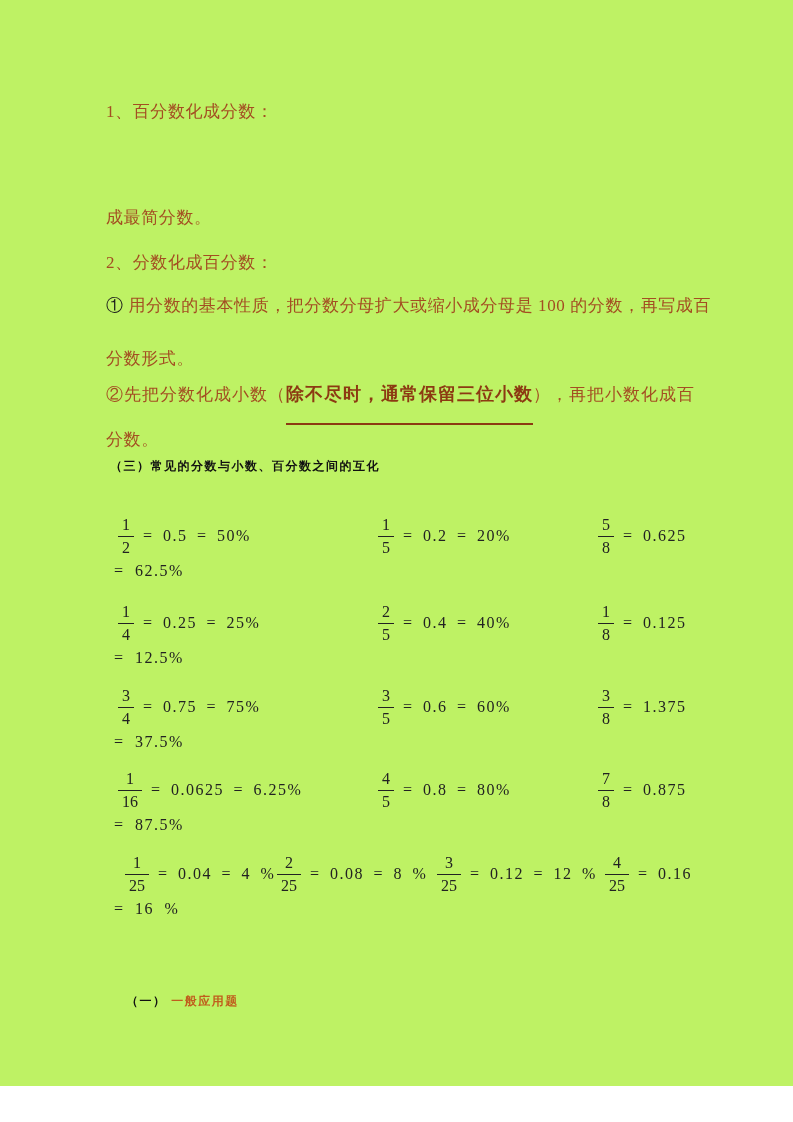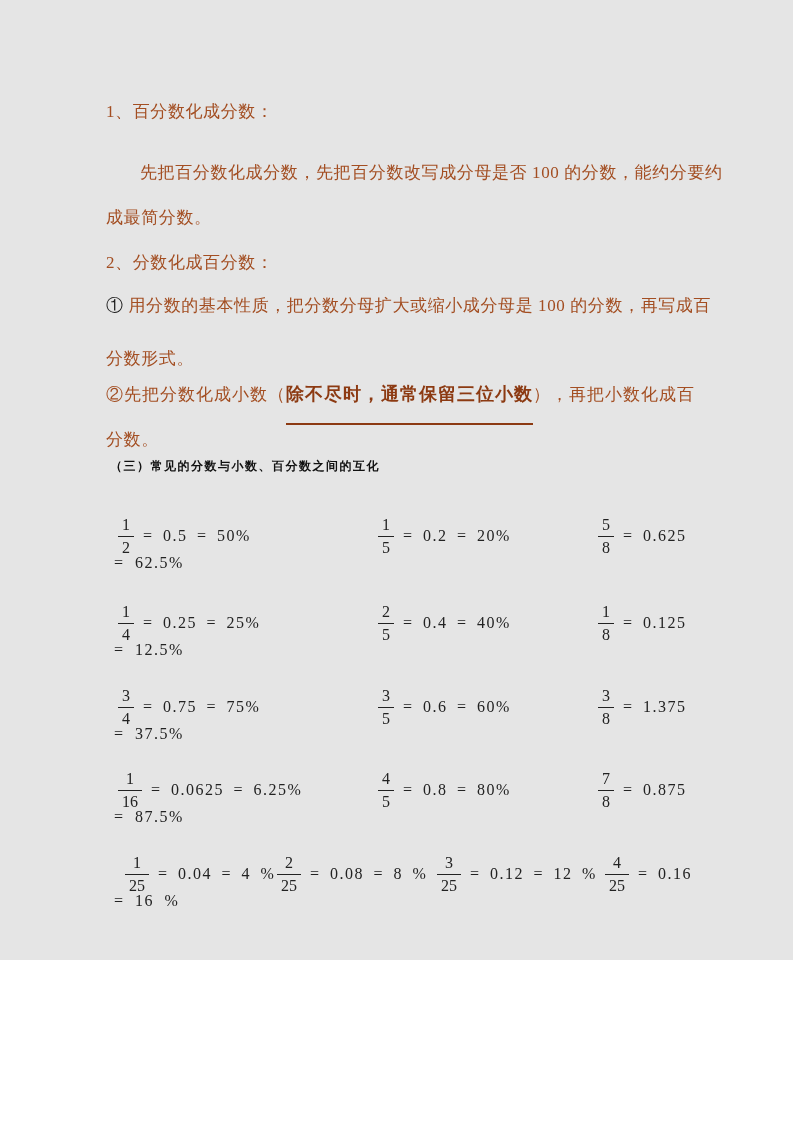--- a/index.html
+++ b/index.html
@@ -1,19 +1,19 @@
 <!DOCTYPE html>
 <html lang="zh"><head>
 <meta charset="utf-8">
 <style>
   html,body{margin:0;padding:0;background:#ffffff;}
   .page{
     position:relative;
-    width:793px;height:960px;
-    background:#e5e5e5;
+    width:793px;height:1086px;
+    background:#bef264;
     overflow:hidden;
     font-family:"Liberation Serif", serif;
   }
   
   .tline{
     position:absolute;
     font-size:17px;
     line-height:23px;
     color:#a34e22;
     letter-spacing:0.6px;
@@ -73,21 +73,21 @@
     font-size:16px;
   }
   .rest{
     letter-spacing:1.5px;
     word-spacing:4px;
     white-space:nowrap;
   }
   .wrap-line{
     position:absolute;
     left:114px;
-    top:44px;
+    top:52px;
     letter-spacing:1.5px;
     word-spacing:5px;
     white-space:nowrap;
   }
   
   .row0{top:510px;} .row1{top:597px;} .row2{top:681px;} .row3{top:764px;} .row4{top:848px;}
   
   .col3-0{left:118px;} .col3-1{left:378px;} .col3-2{left:598px;}
   
   .col4-0{left:125px;} .col4-1{left:277px;} .col4-2{left:437px;} .col4-3{left:605px;}
@@ -104,21 +104,20 @@
   .h-main{top:944px;left:106px;}
   .h-sub{top:993px;left:126px;}
 </style>
 </head>
 <body>
 
 <div class="page">
 
   <div class="tline t-item1">1、百分数化成分数：</div>
 
-  <div class="tline t-p1l1">先把百分数化成分数，先把百分数改写成分母是否 100 的分数，能约分要约</div>
   <div class="tline t-p1l2">成最简分数。</div>
 
   <div class="tline t-item2">2、分数化成百分数：</div>
 
   <div class="tline t-m1l1">
     <span class="marker-black">① </span><span>用分数的基本性质，把分数分母扩大或缩小成分母是 100 的分数，再写成百</span>
   </div>
   <div class="tline t-m1l2">分数形式。</div>
 
   <div class="tline t-m2l1">

